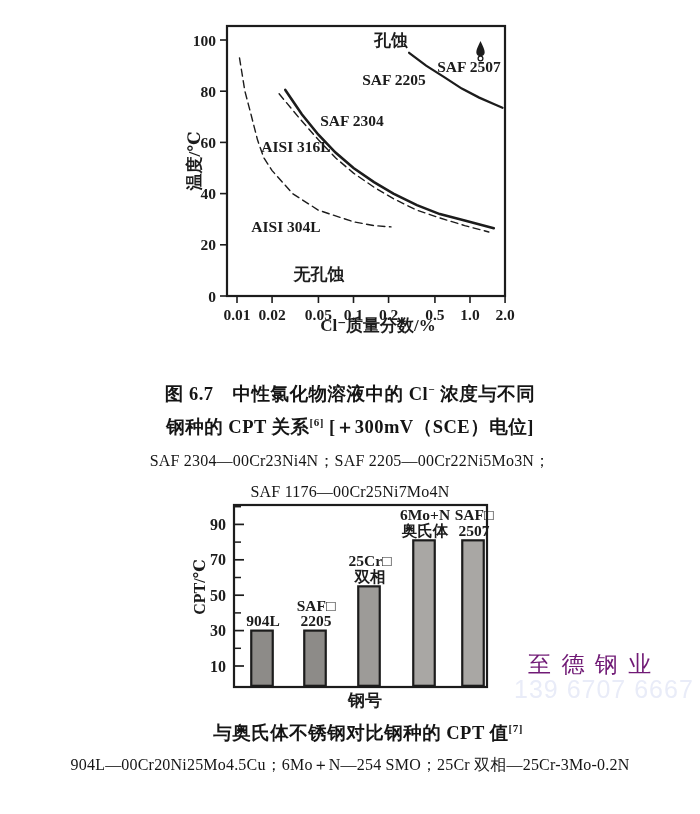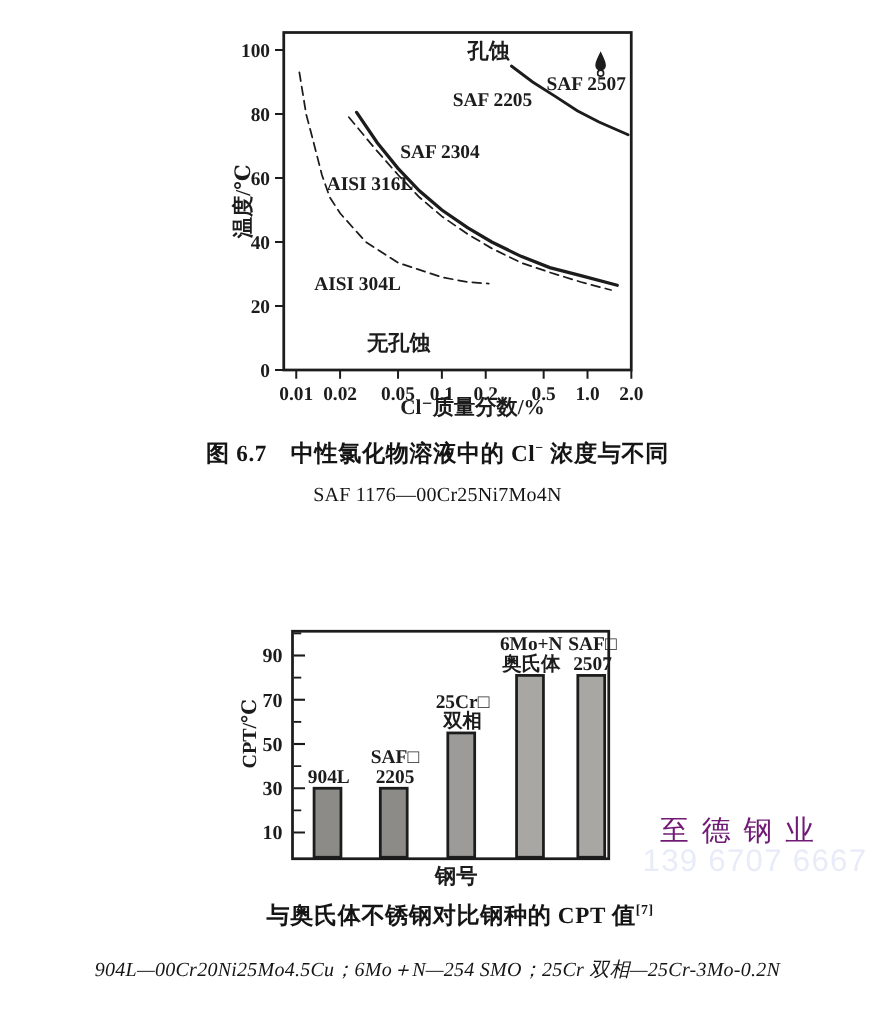--- a/index.html
+++ b/index.html
@@ -8,27 +8,27 @@
     font-family:"Liberation Serif","DejaVu Serif",serif;
     color:#151515;
   }
   .page{position:relative;width:700px;height:814px;background:#ffffff;overflow:hidden;}
   #charts{position:absolute;left:0;top:0;width:700px;height:814px;z-index:2;
     font-family:"Liberation Serif","DejaVu Serif",serif;}
   .caption{position:absolute;left:0;width:700px;text-align:center;z-index:3;}
   .cap1{top:351px;}
   .cap2{top:717px;}
   .cap-line{line-height:26px;white-space:nowrap;}
-  .cap-bold{font-weight:700;font-size:18.5px;letter-spacing:0.5px;}
+  .cap-bold{font-weight:700;font-size:18.5px;letter-spacing:0.5px;margin-top:30px;}
   .cap-small{font-weight:400;font-size:16px;line-height:22px;letter-spacing:0.2px;}
   .cap1 .l2{margin-top:7px;}
   .cap1 .l3{margin-top:10px;}
   .cap1 .l4{margin-top:9px;}
   .cap2 .l2{margin-top:3px;padding-left:36px;}
-  .cap2 .l3{margin-top:20px;font-style:italic;}
+  .cap2 .l3{margin-top:8px;}
   sup{font-size:11px;vertical-align:super;line-height:0;}
   sub{font-size:11px;vertical-align:sub;line-height:0;}
   .watermark{position:absolute;z-index:1;font-family:"Liberation Sans","DejaVu Sans",sans-serif;
     white-space:nowrap;}
   .wm1{position:absolute;left:528px;top:649px;font-size:23px;letter-spacing:2px;font-weight:400;}
   .wm2{position:absolute;left:514px;top:675px;font-size:25px;letter-spacing:1px;font-weight:400;}
 </style>
 </head>
 <body>
 
@@ -114,20 +114,22 @@
         <rect x="462.25" y="540.33" width="21.5" height="145.4699999999999" fill="#a9a7a4" stroke="#1c1c1c" stroke-width="2.2"></rect>
         <text x="474" y="520.33" font-size="15.5" text-anchor="middle" font-weight="700" fill="#1c1c1c">SAF□</text>
         <text x="474" y="535.83" font-size="15.5" text-anchor="middle" font-weight="700" fill="#1c1c1c">2507</text>
         <text x="365" y="706" font-size="17" text-anchor="middle" font-weight="700" fill="#1c1c1c">钢号</text>
         <text x="205" y="587" font-size="16" text-anchor="middle" font-weight="700" fill="#1c1c1c" transform="rotate(-90 205 587)">CPT/℃</text>
       </g>
     </svg>
 
   <div class="caption cap1">
     <div class="cap-line cap-bold l1"><span>图 6.7　中性氯化物溶液中的 Cl</span><sup>−</sup><span> 浓度与不同</span></div>
+    <div class="cap-line cap-bold l2"><span>钢种的 CPT 关系</span><sup>[6]</sup><span> [＋300mV（SCE）电位]</span></div>
+    <div class="cap-line cap-small l3">SAF 2304—00Cr23Ni4N；SAF 2205—00Cr22Ni5Mo3N；</div>
     <div class="cap-line cap-small l4">SAF 1176—00Cr25Ni7Mo4N</div>
   </div>
 
   <div class="caption cap2">
     <div class="cap-line cap-bold l2"><span>与奥氏体不锈钢对比钢种的 CPT 值</span><sup>[7]</sup></div>
     <div class="cap-line cap-small l3">904L—00Cr20Ni25Mo4.5Cu；6Mo＋N—254 SMO；25Cr 双相—25Cr-3Mo-0.2N</div>
   </div>
 
   <div class="watermark">
     <div class="wm1" style="color: #701a75;">至 德 钢 业</div>

